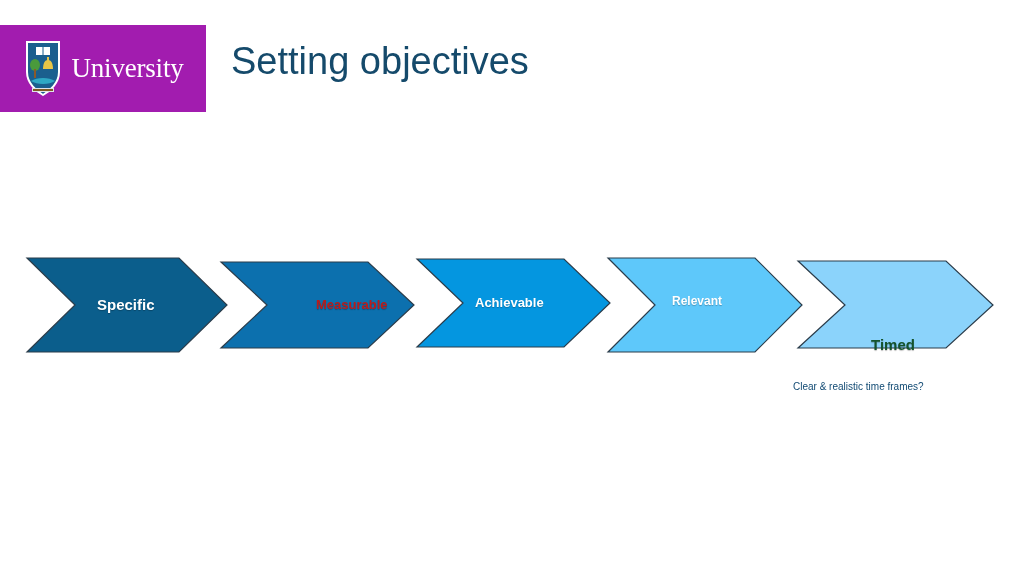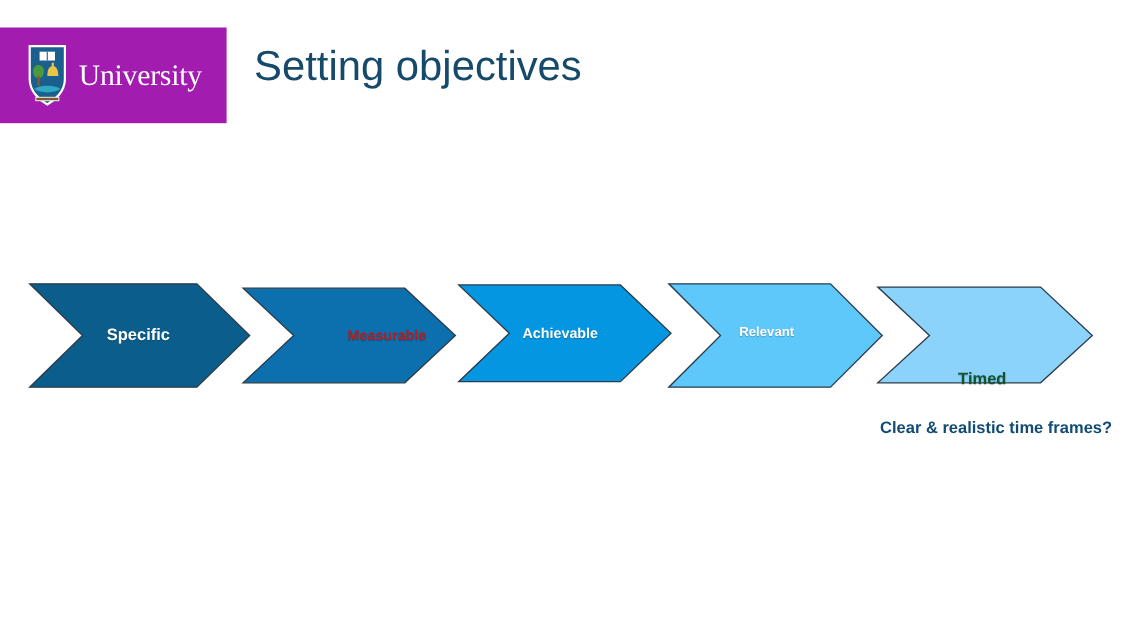--- a/index.html
+++ b/index.html
@@ -95,24 +95,23 @@
     text-shadow: 0 1px 1px rgba(0,0,0,0.25);
   }
 
   
   .notes {
     position: absolute;
     left: 793px;
     top: 380px;
     width: 225px;
     color: #114a73;
-    font-size: 15px;
-    font-weight: bold;
+    font-size: 10px;
+    font-weight: normal;
     line-height: 1.32;
-    text-align: center;
   }
   .notes p {
     margin: 0 0 14px 0;
   }
   .notes p:last-child {
     margin-bottom: 0;
   }
 </style>
 </head>
 <body style="background: rgb(255, 255, 255);">

